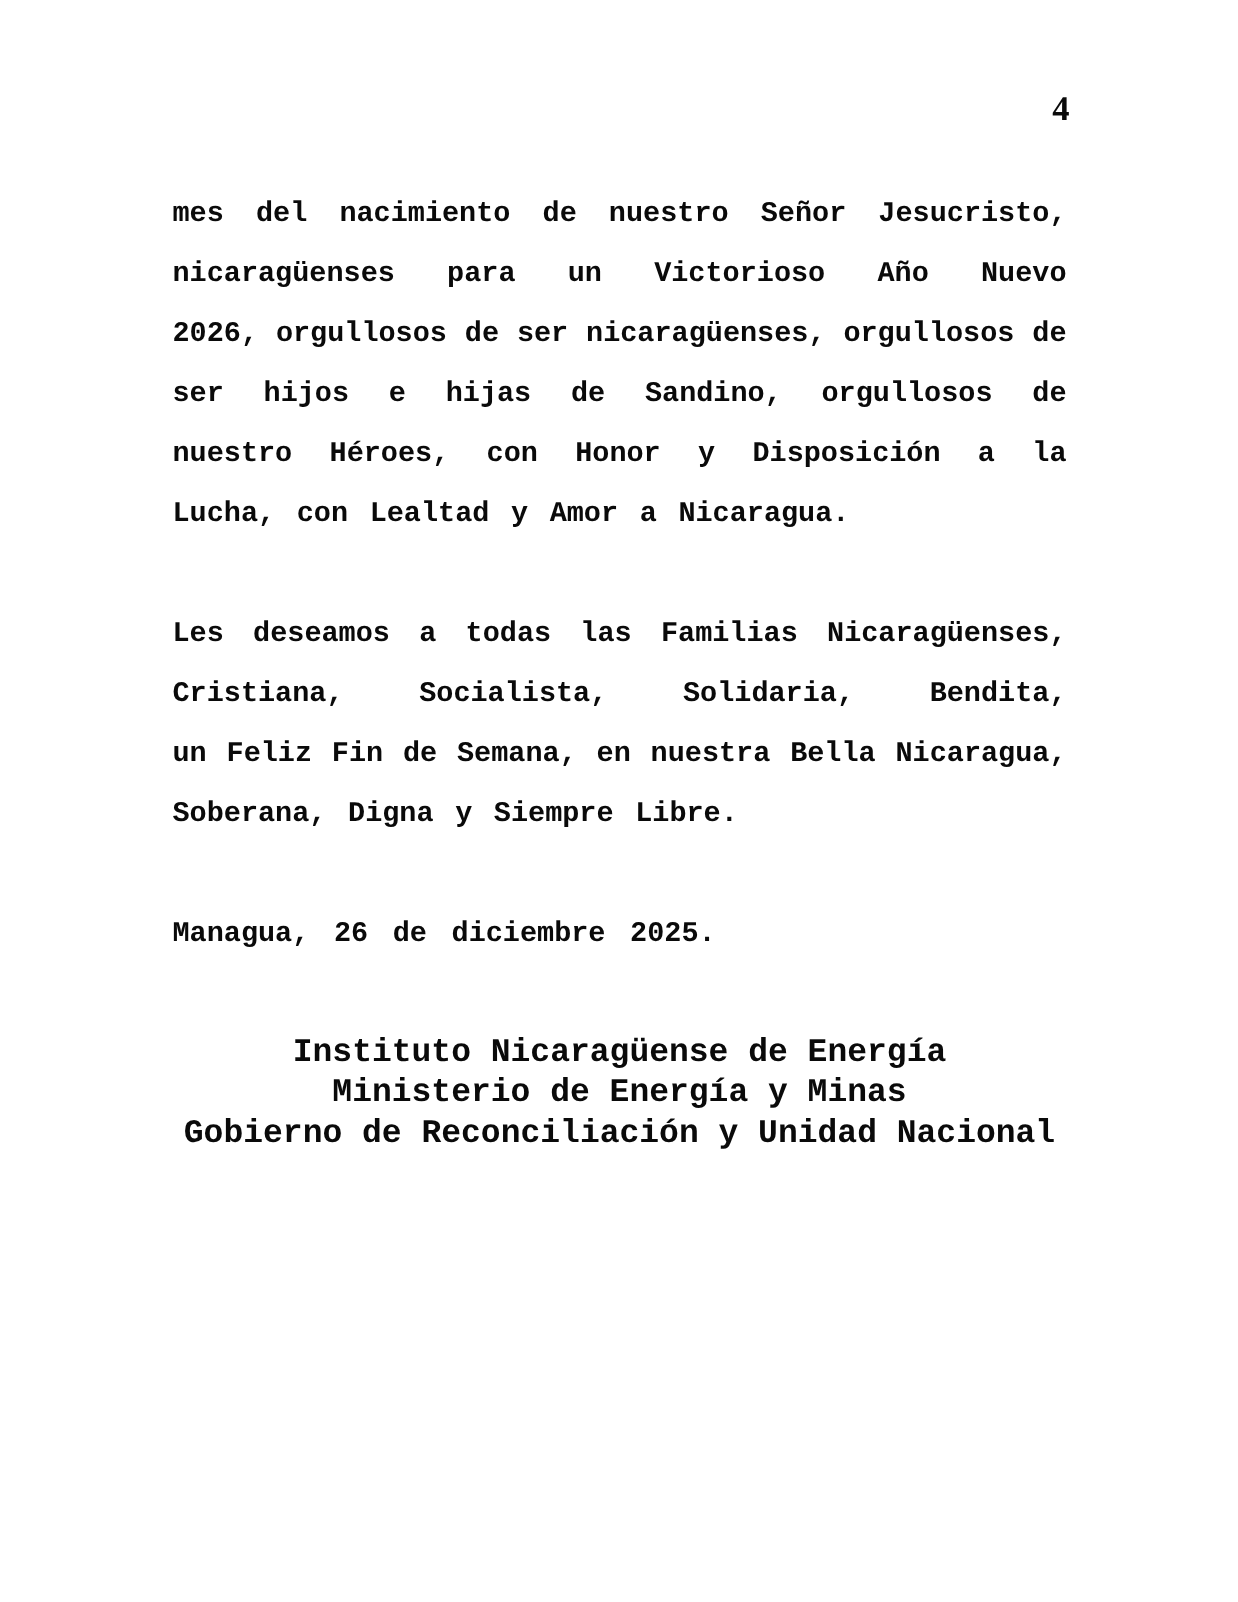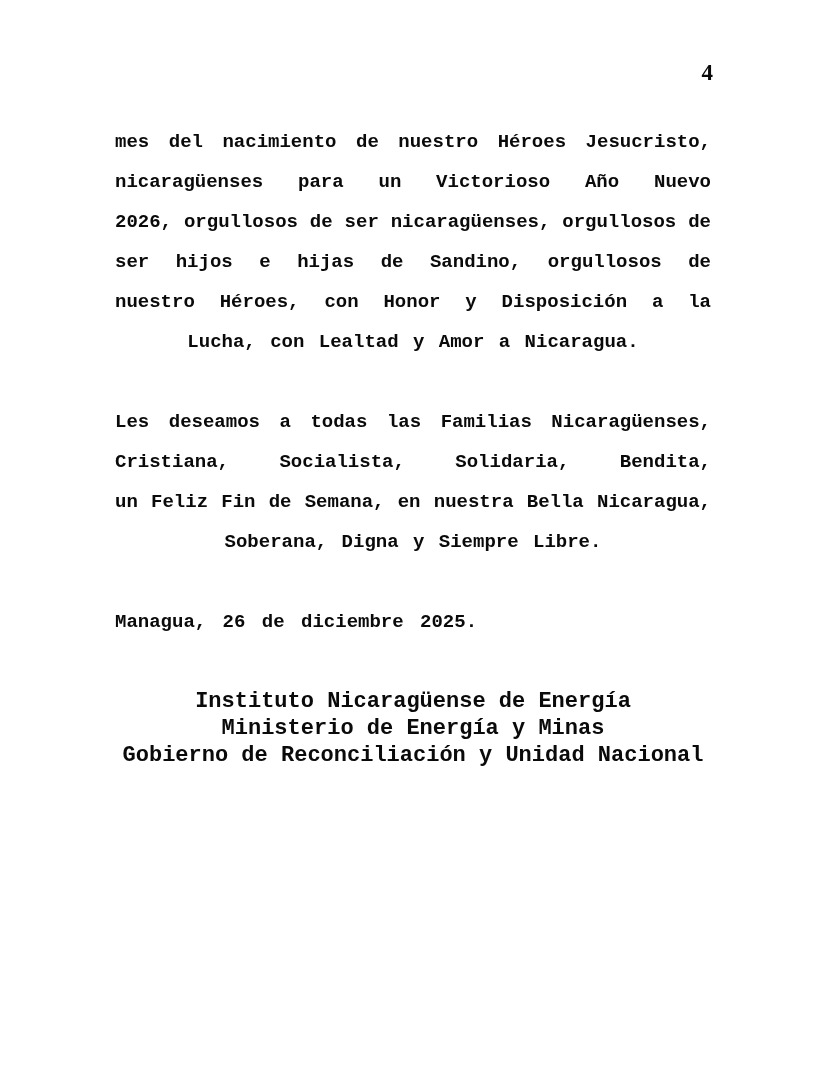--- a/index.html
+++ b/index.html
@@ -38,21 +38,21 @@
     font-size: 19px;
     line-height: 40px;
     white-space: normal;
   }
   .just {
     text-align: justify;
     text-justify: inter-word;
     text-align-last: justify;
   }
   .final {
-    text-align: center;
+    text-align: left;
     word-spacing: 3px;
   }
   .spacer { height: 40px; }
   .spacer-sig { height: 46px; }
   .date-line {
     font-size: 19px;
     line-height: 40px;
     word-spacing: 5px;
   }
   .sig-line {
@@ -65,21 +65,21 @@
 </head>
 <body>
 
 <div class="page">
 
   <div class="page-number">4</div>
 
   <div class="content">
 
     <div class="para">
-      <div class="line just">mes del nacimiento de nuestro Héroes Jesucristo,</div>
+      <div class="line just">mes del nacimiento de nuestro Señor Jesucristo,</div>
       <div class="line just">nicaragüenses para un Victorioso Año Nuevo</div>
       <div class="line just">2026, orgullosos de ser nicaragüenses, orgullosos de</div>
       <div class="line just">ser hijos e hijas de Sandino, orgullosos de</div>
       <div class="line just">nuestro Héroes, con Honor y Disposición a la</div>
       <div class="line final">Lucha, con Lealtad y Amor a Nicaragua.</div>
     </div>
 
     <div class="spacer"></div>
 
     <div class="para">

